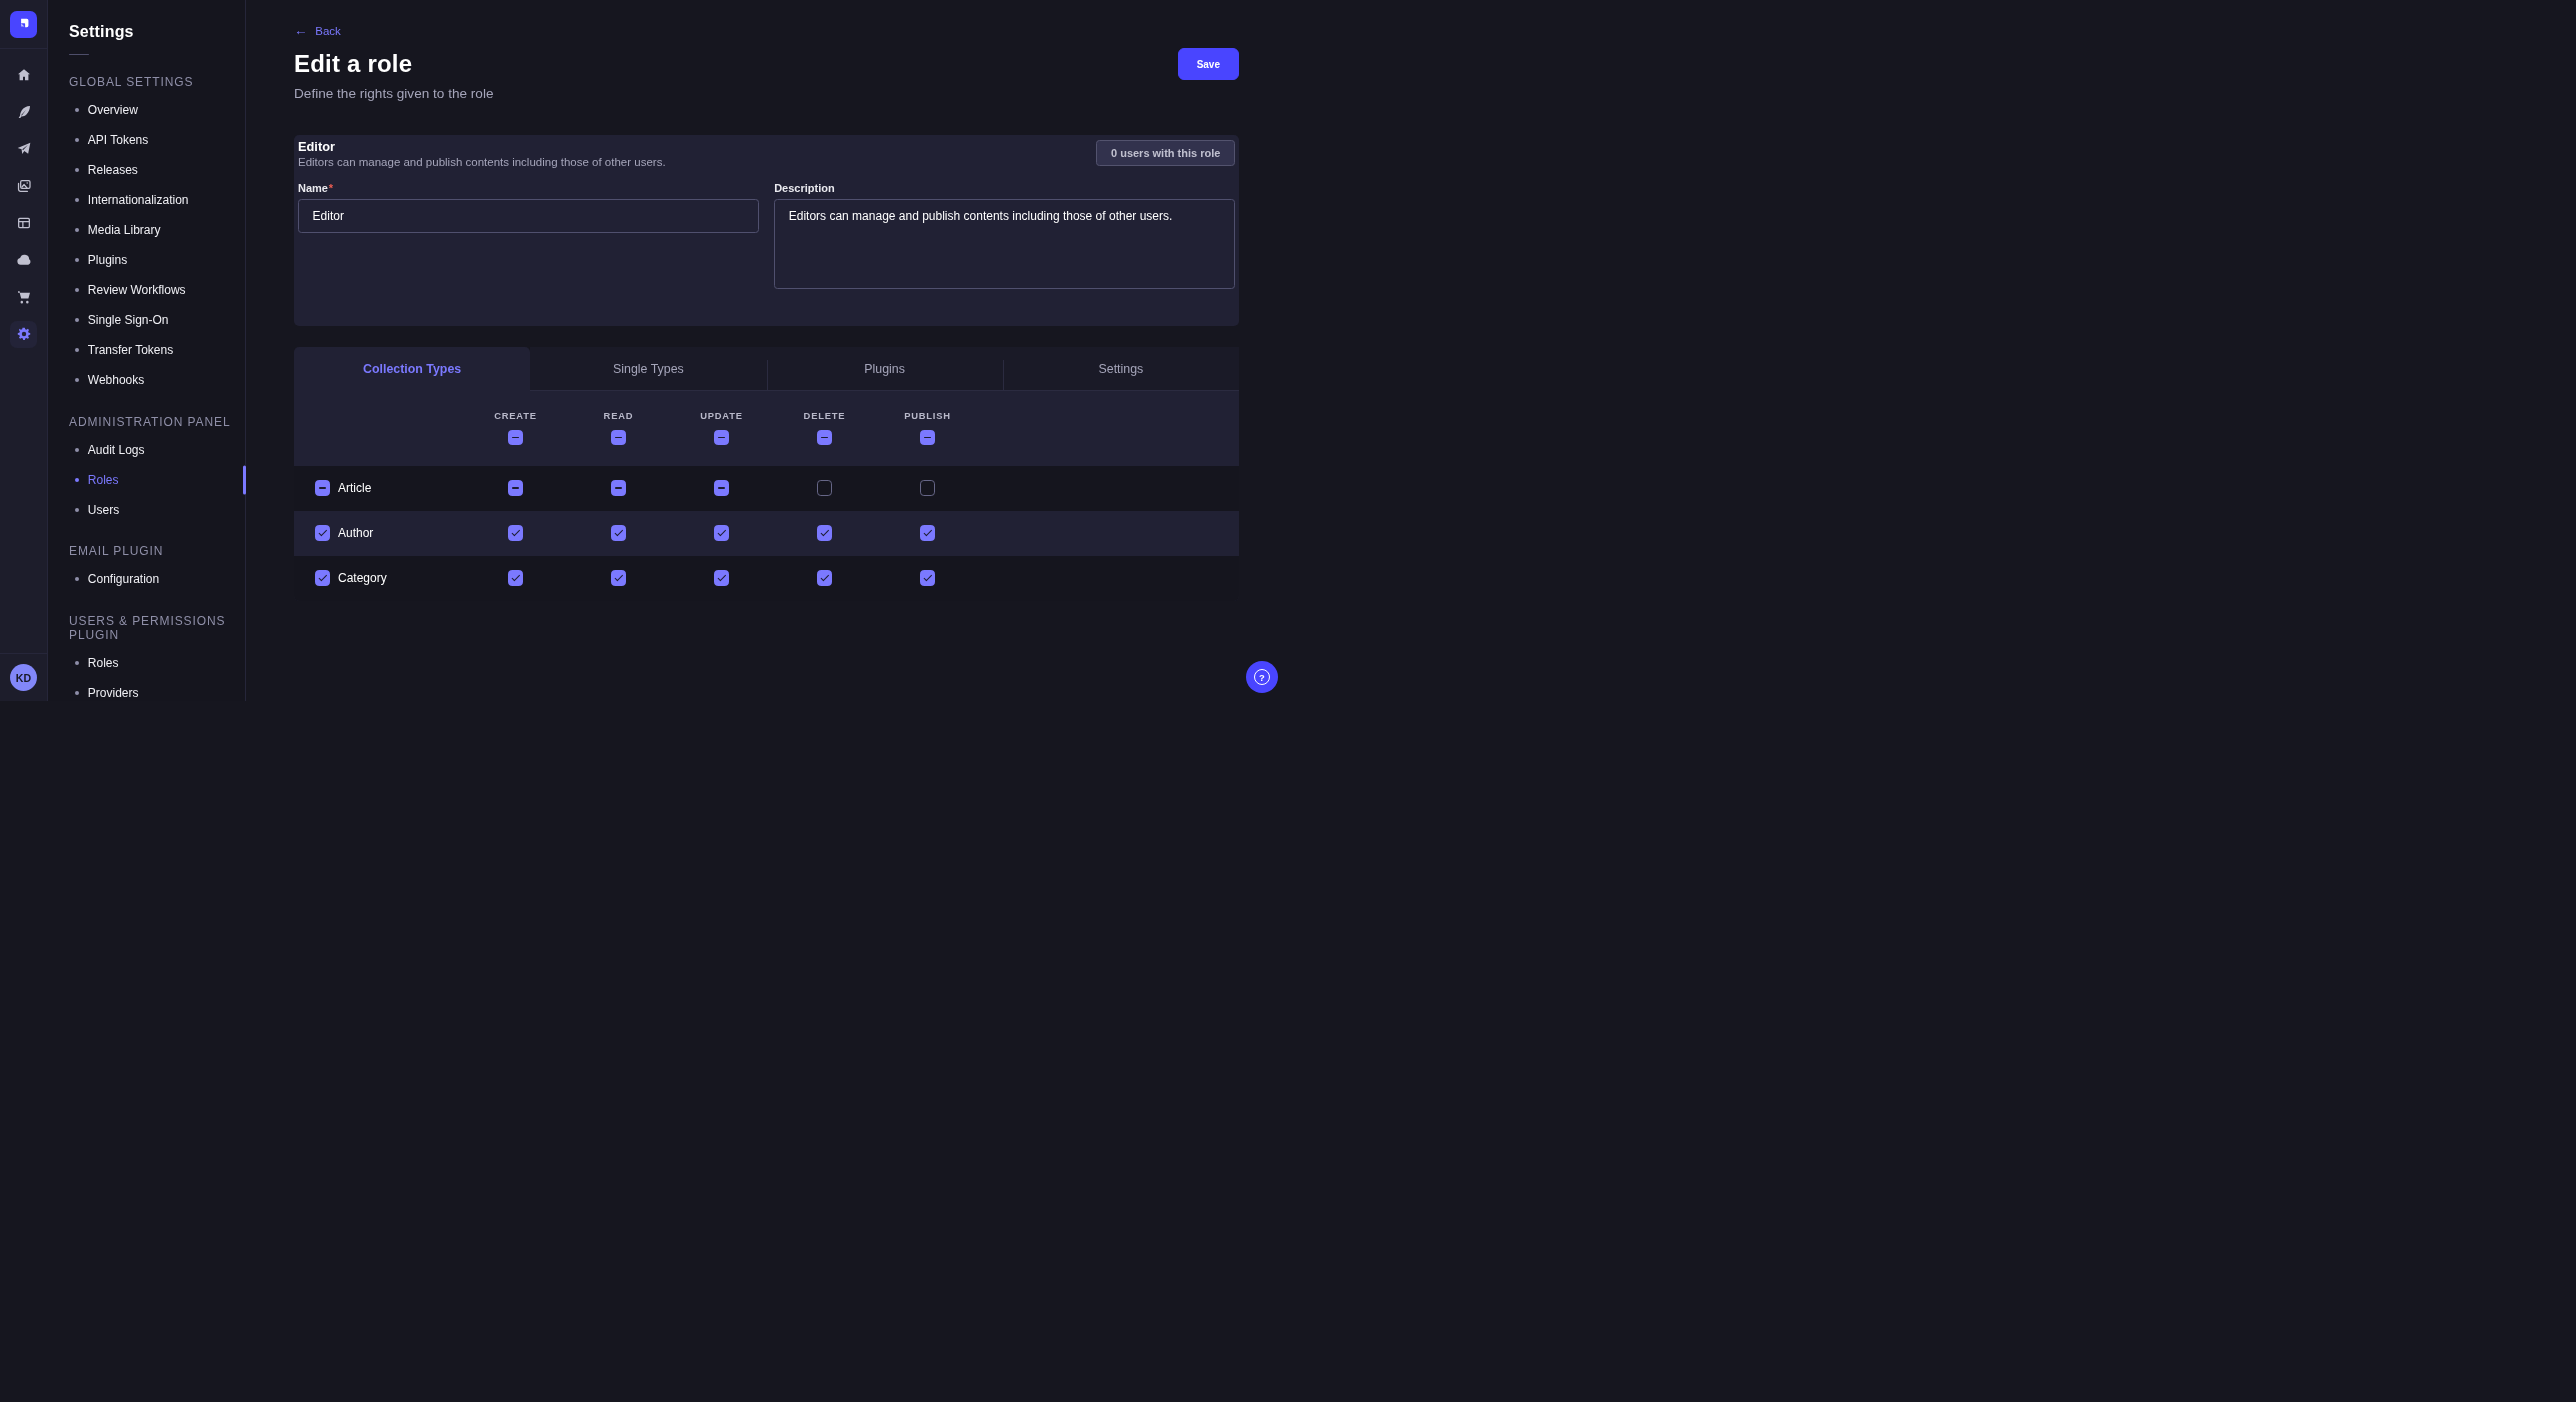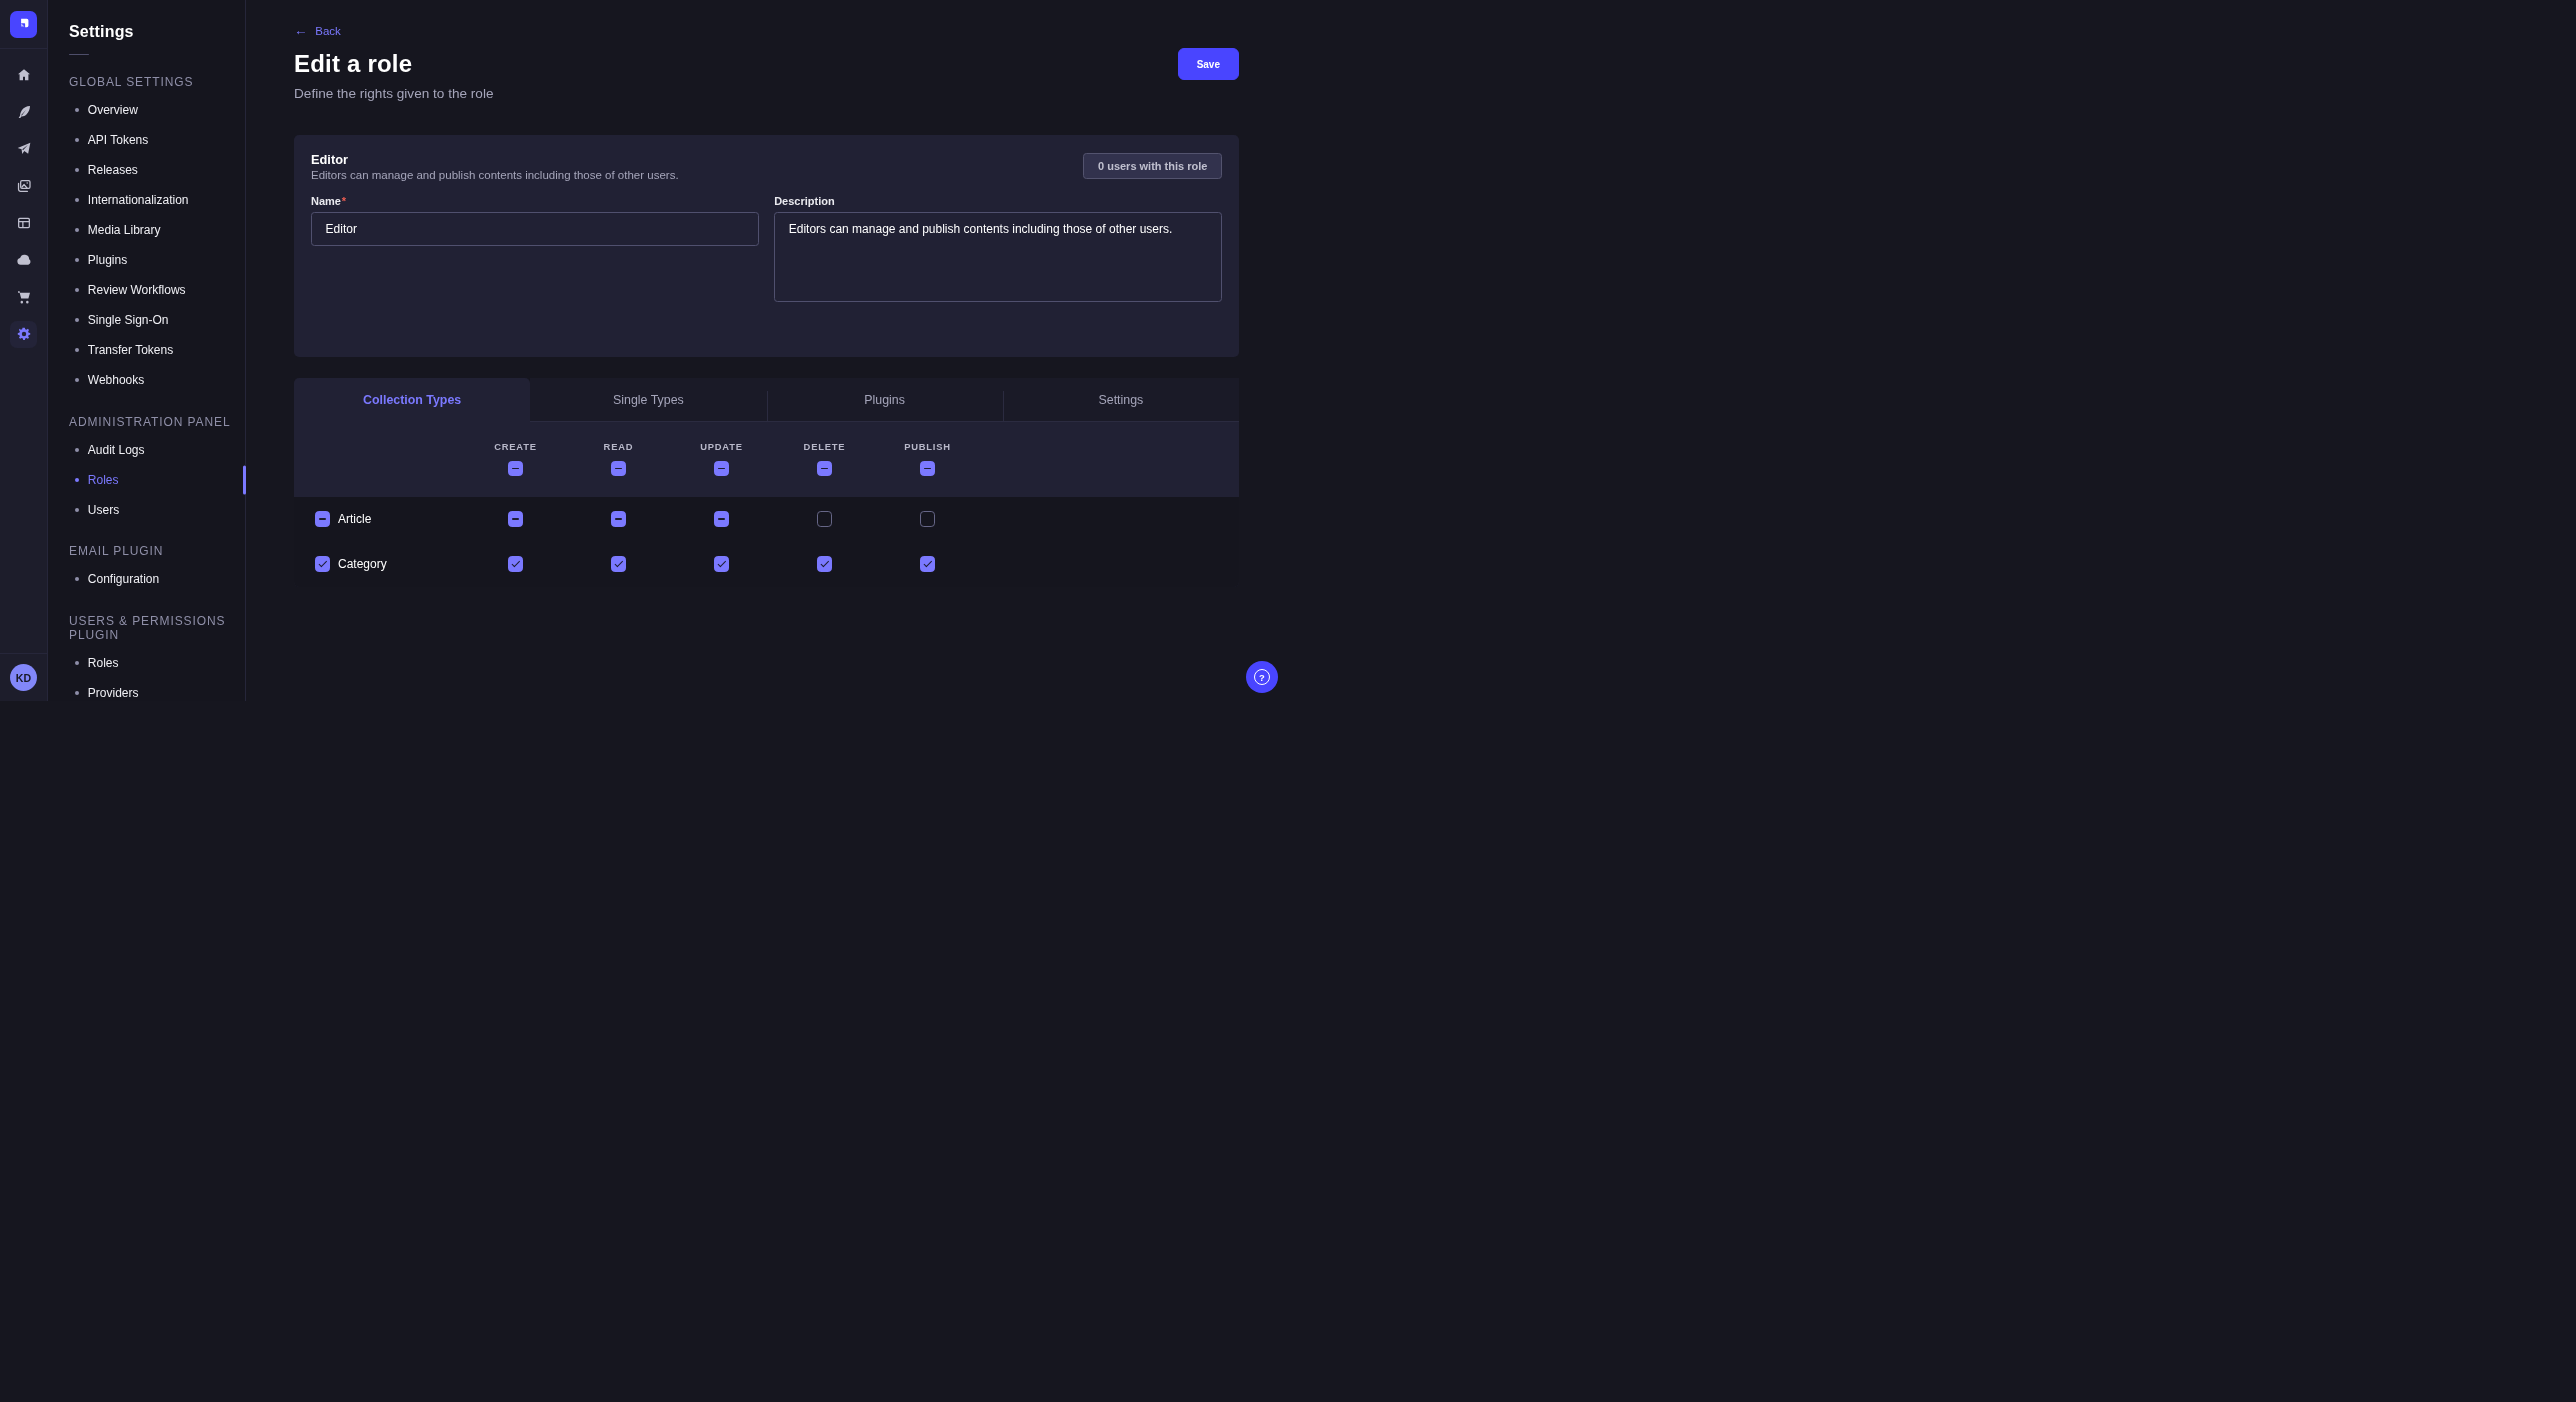--- a/index.html
+++ b/index.html
@@ -99,21 +99,21 @@
   .save-btn {
     height: 32px; padding: 0 18px; border: 0.9px solid #4945ff; border-radius: 6px;
     background: #4945ff; color: #ffffff; font-size: 10px; font-weight: 600;
     font-family: inherit; cursor: pointer;
   }
   .page-subtitle { margin-top: 6px; font-size: 13.6px; color: #a5a5ba; }
 
   
   .card {
     margin-top: 34px; background: #212134; border-radius: 5.1px;
-    padding: 17px; height: 222px;
+    padding: 4px; height: 191px;
   }
   .card-top { display: flex; justify-content: space-between; align-items: flex-start; }
   .role-title { font-size: 12.8px; font-weight: 700; color: #ffffff; line-height: 15.3px; }
   .role-summary { font-size: 11.5px; color: #a5a5ba; line-height: 14.5px; margin-top: 0.9px; }
   .users-badge {
     height: 25.6px; padding: 0 13.6px; border-radius: 3.4px;
     background: #32324d; border: 0.9px solid #53536e;
     color: #c0c0cf; font-size: 11px; font-weight: 600;
     display: flex; align-items: center; cursor: default; flex: none; margin-top: 0.9px;
   }
@@ -467,20 +467,41 @@
               <span class="cb indeterminate"></span>
             </div>
           <div class="perm-cell">
               <span class="cb unchecked"></span>
             </div>
           <div class="perm-cell">
               <span class="cb unchecked"></span>
             </div>
         </div>
 
+        <div class="perm-row">
+          <div class="name-cell">
+              <span class="cb checked"></span>
+              <span class="row-label">Author</span>
+            </div>
+          <div class="perm-cell">
+              <span class="cb checked"></span>
+            </div>
+          <div class="perm-cell">
+              <span class="cb checked"></span>
+            </div>
+          <div class="perm-cell">
+              <span class="cb checked"></span>
+            </div>
+          <div class="perm-cell">
+              <span class="cb checked"></span>
+            </div>
+          <div class="perm-cell">
+              <span class="cb checked"></span>
+            </div>
+        </div>
 
         <div class="perm-row dark">
           <div class="name-cell">
               <span class="cb checked"></span>
               <span class="row-label">Category</span>
             </div>
           <div class="perm-cell">
               <span class="cb checked"></span>
             </div>
           <div class="perm-cell">

